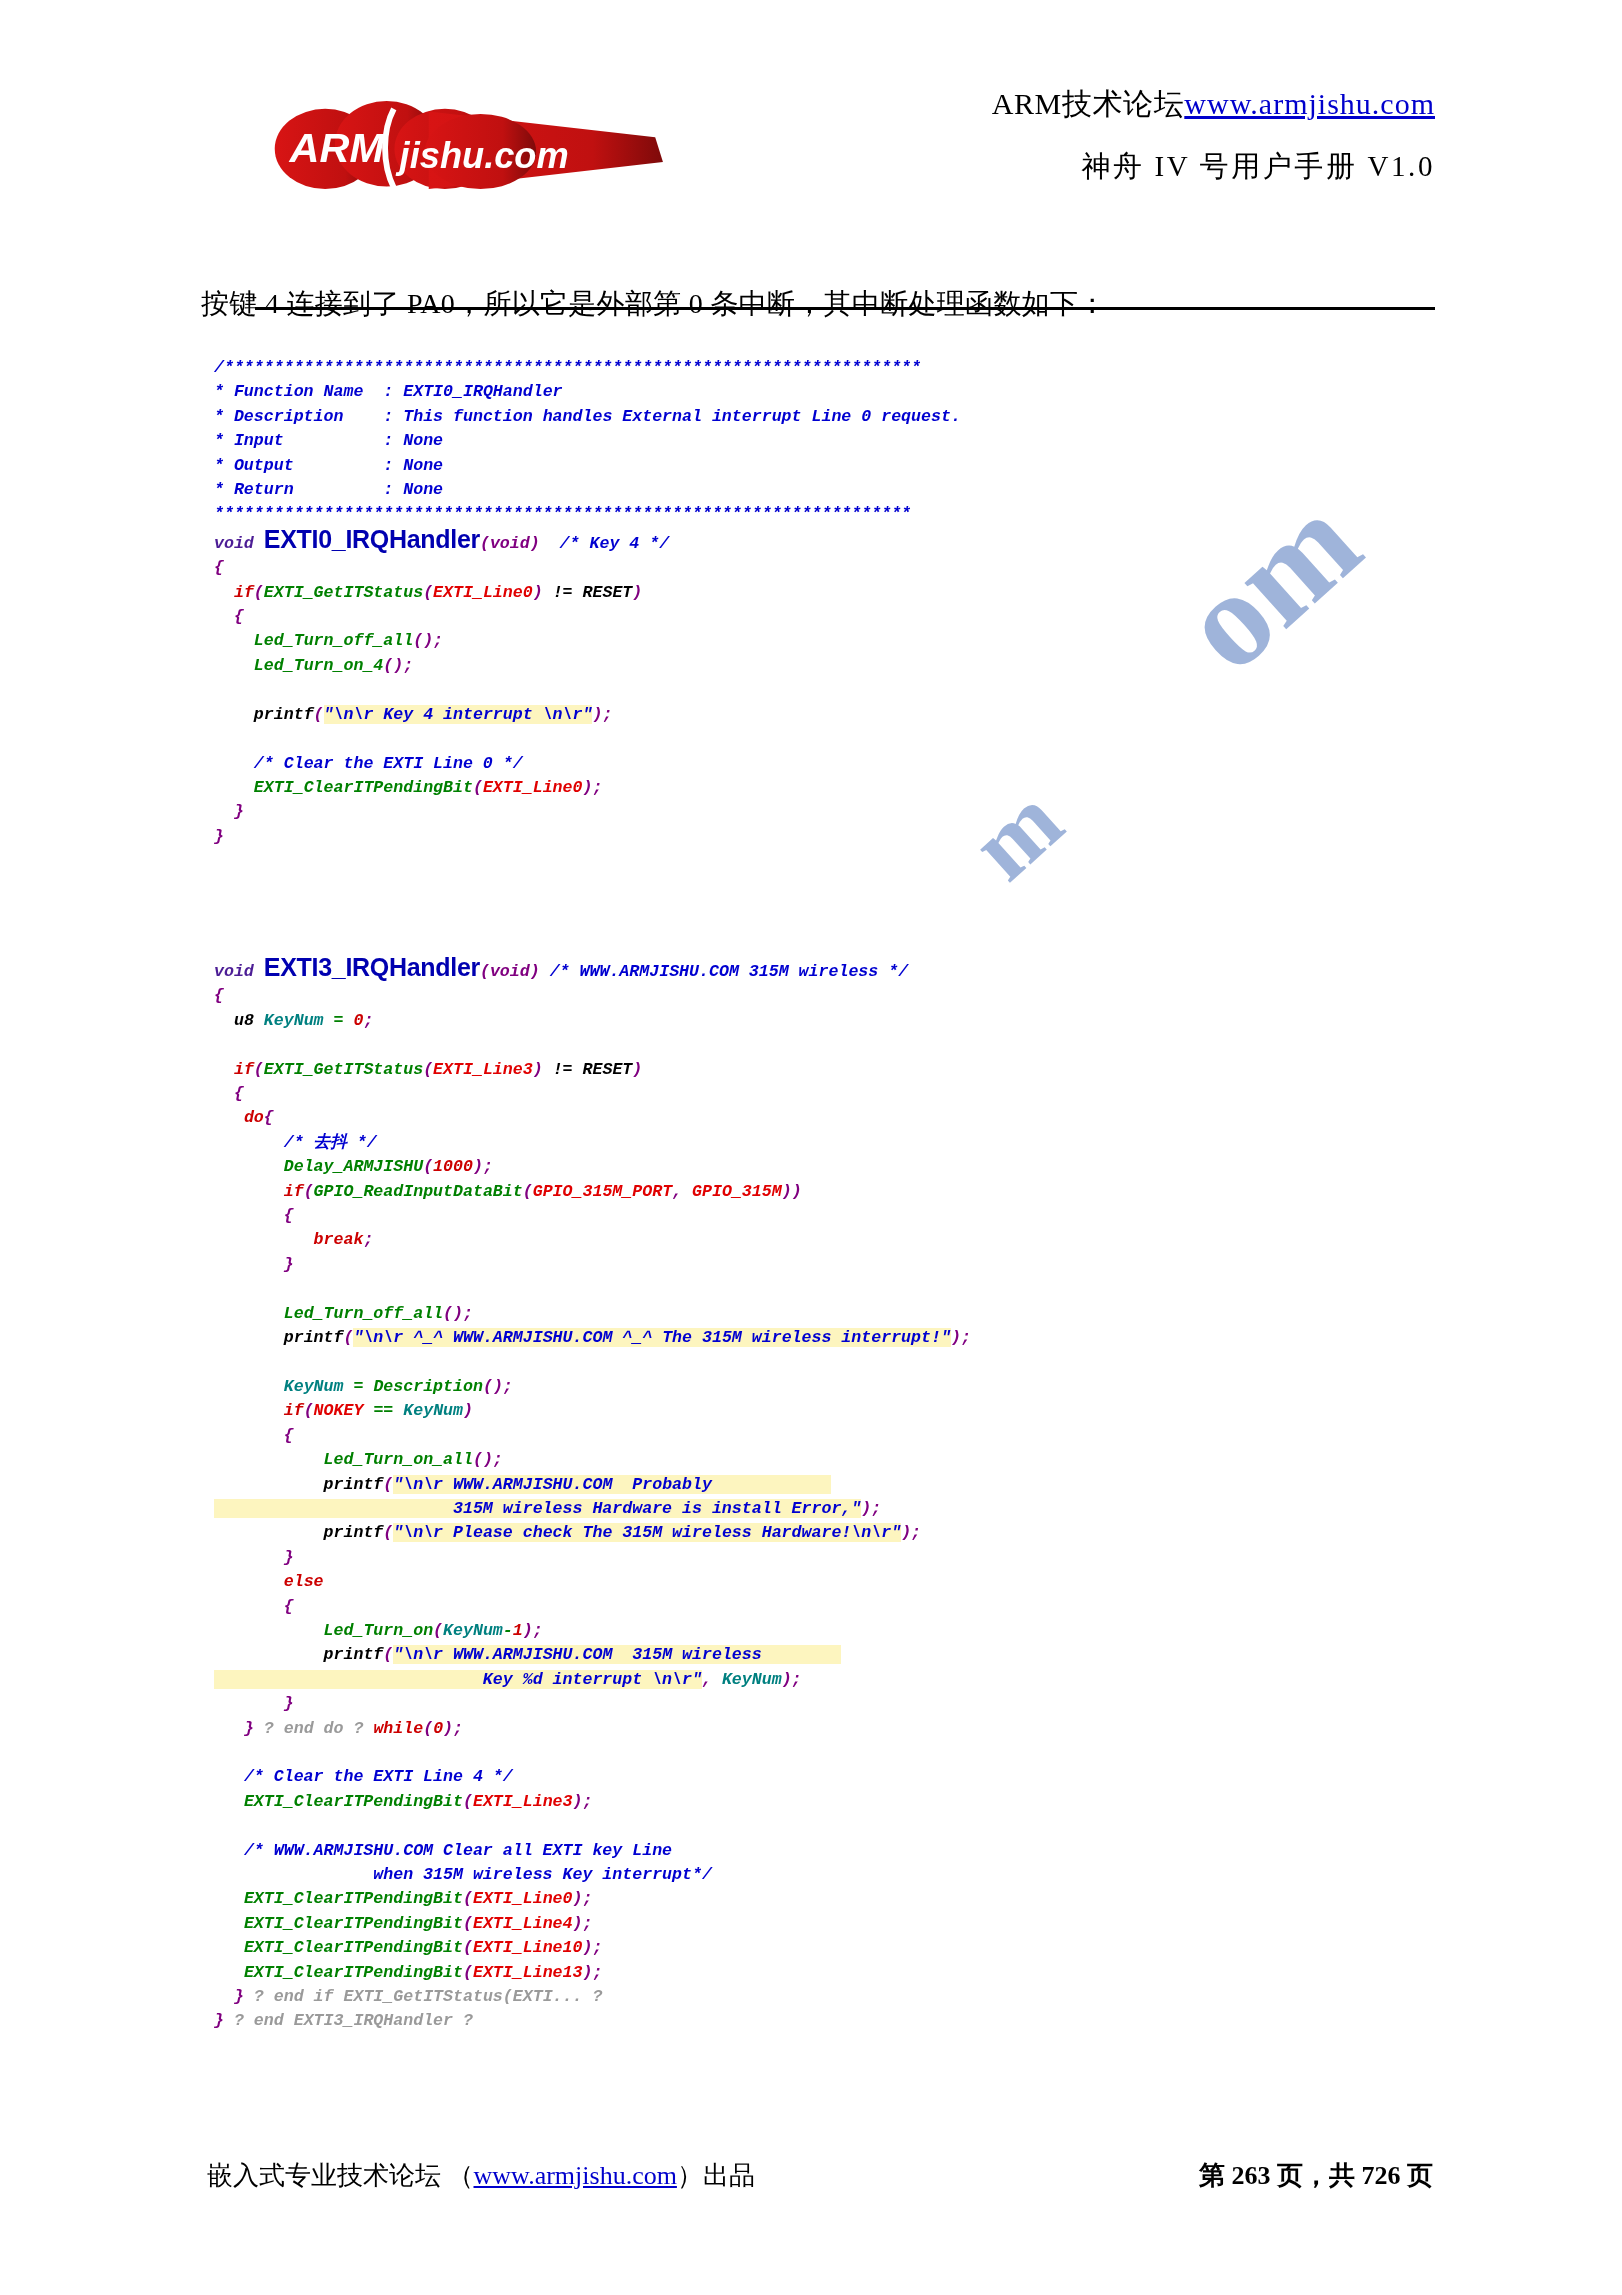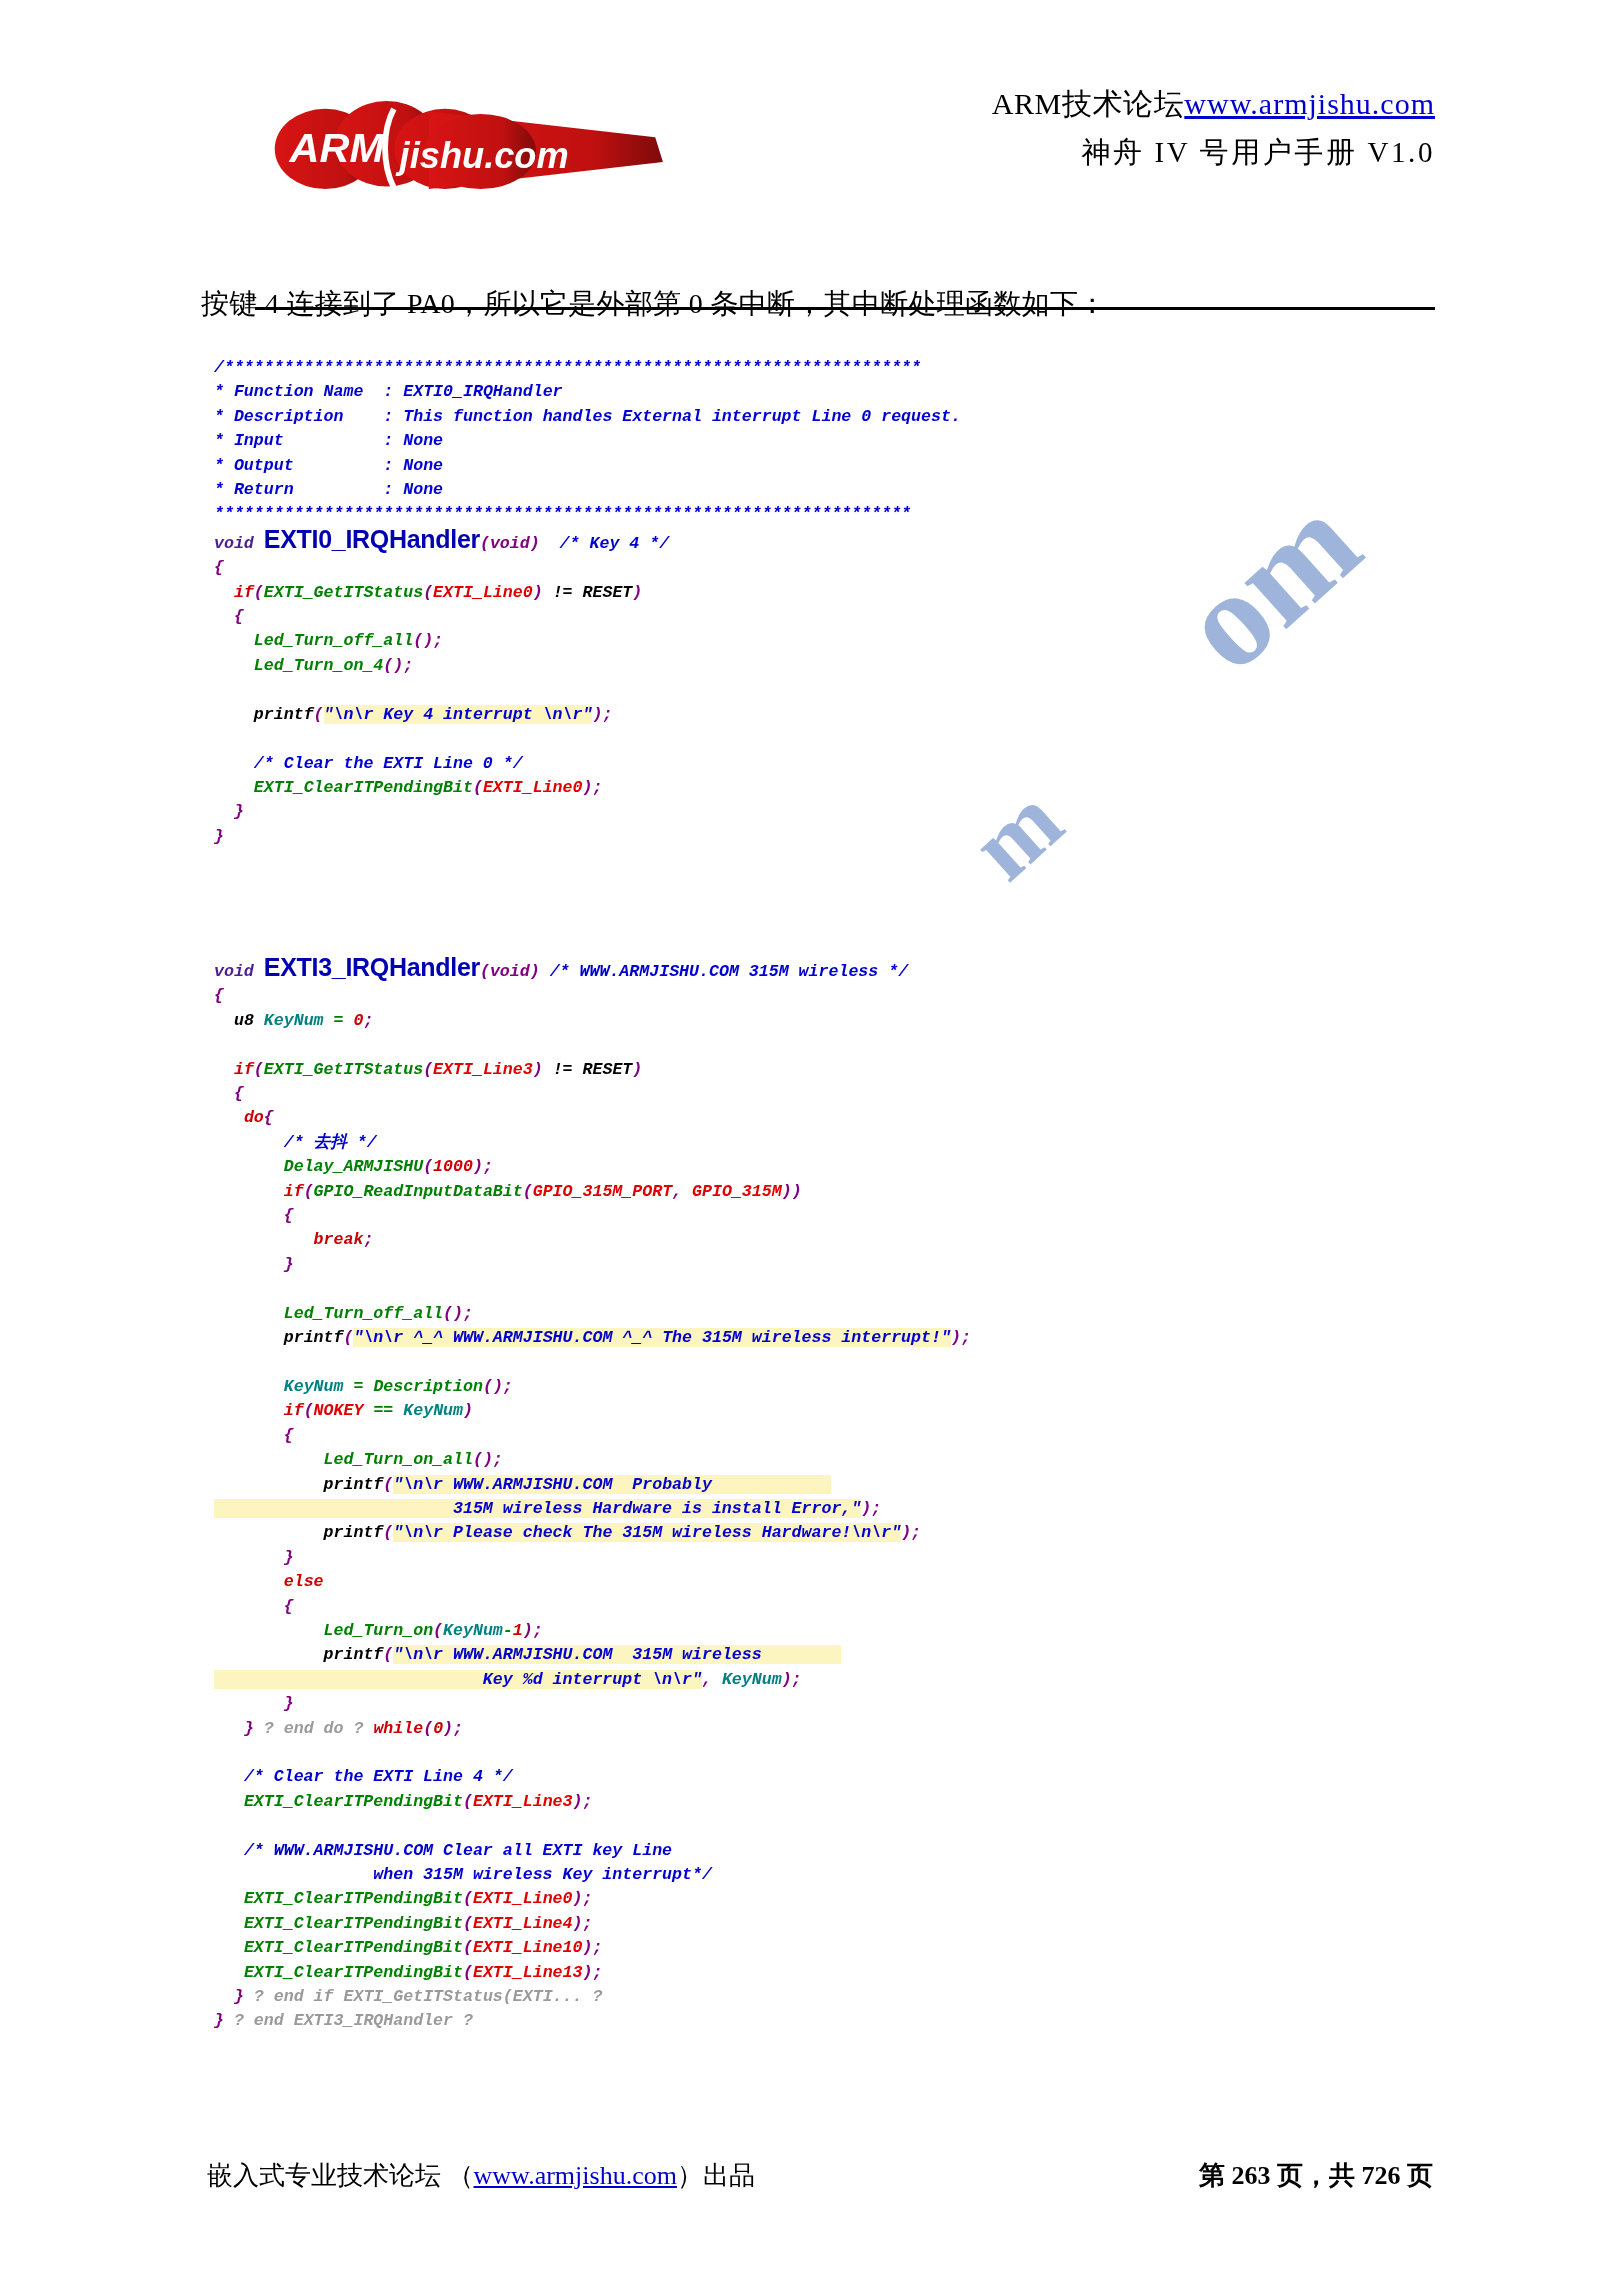--- a/index.html
+++ b/index.html
@@ -12,21 +12,21 @@
   .header{position:absolute;left:0;right:0;top:78px;height:169px;}
   .logo{position:absolute;left:266px;top:14.3px;width:429px;height:110px;}
   .logo svg{display:block;}
   .hdr-right{position:absolute;right:188px;top:6.5px;text-align:right;
              width:715px;}
   .hdr-line1{font-size:30px;letter-spacing:0.6px;white-space:nowrap;
              text-align:right;line-height:1.25;}
   .hdr-line1 .url{color:#0000cc;text-decoration:underline;
                   font-family:"Liberation Serif","DejaVu Serif",serif;
                   letter-spacing:1px;}
-  .hdr-line2{font-size:29px;margin-top:11px;text-align:right;
+  .hdr-line2{font-size:29px;margin-top:25px;text-align:right;
              letter-spacing:2.6px;white-space:nowrap;}
   .hdr-rule{position:absolute;left:255px;right:188px;top:229px;
             height:3.2px;background:#000;}
 
   
   .para{position:absolute;font-size:28px;letter-spacing:0.3px;
         white-space:nowrap;text-align:center;}
   #para1{left:201px;top:285px;}
   #para2{left:201px;top:889px;}
 

